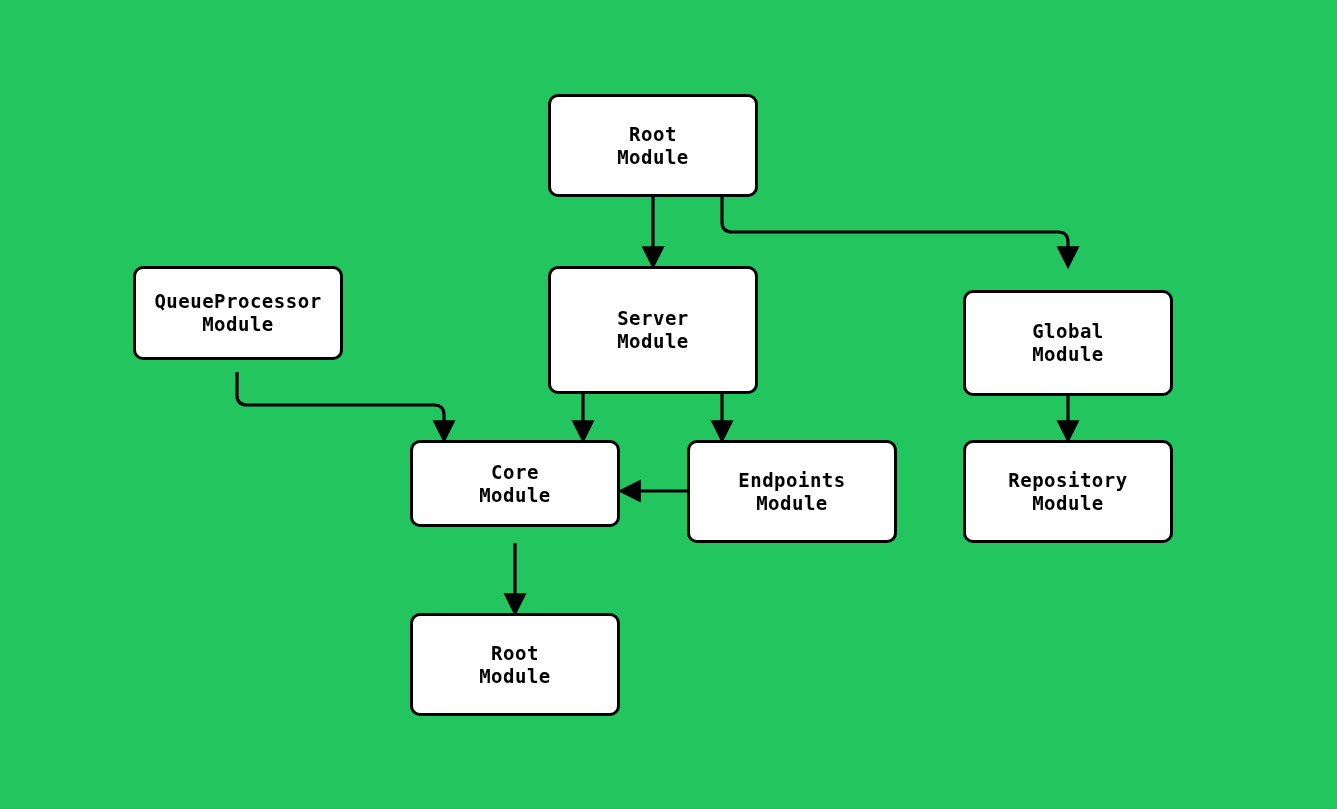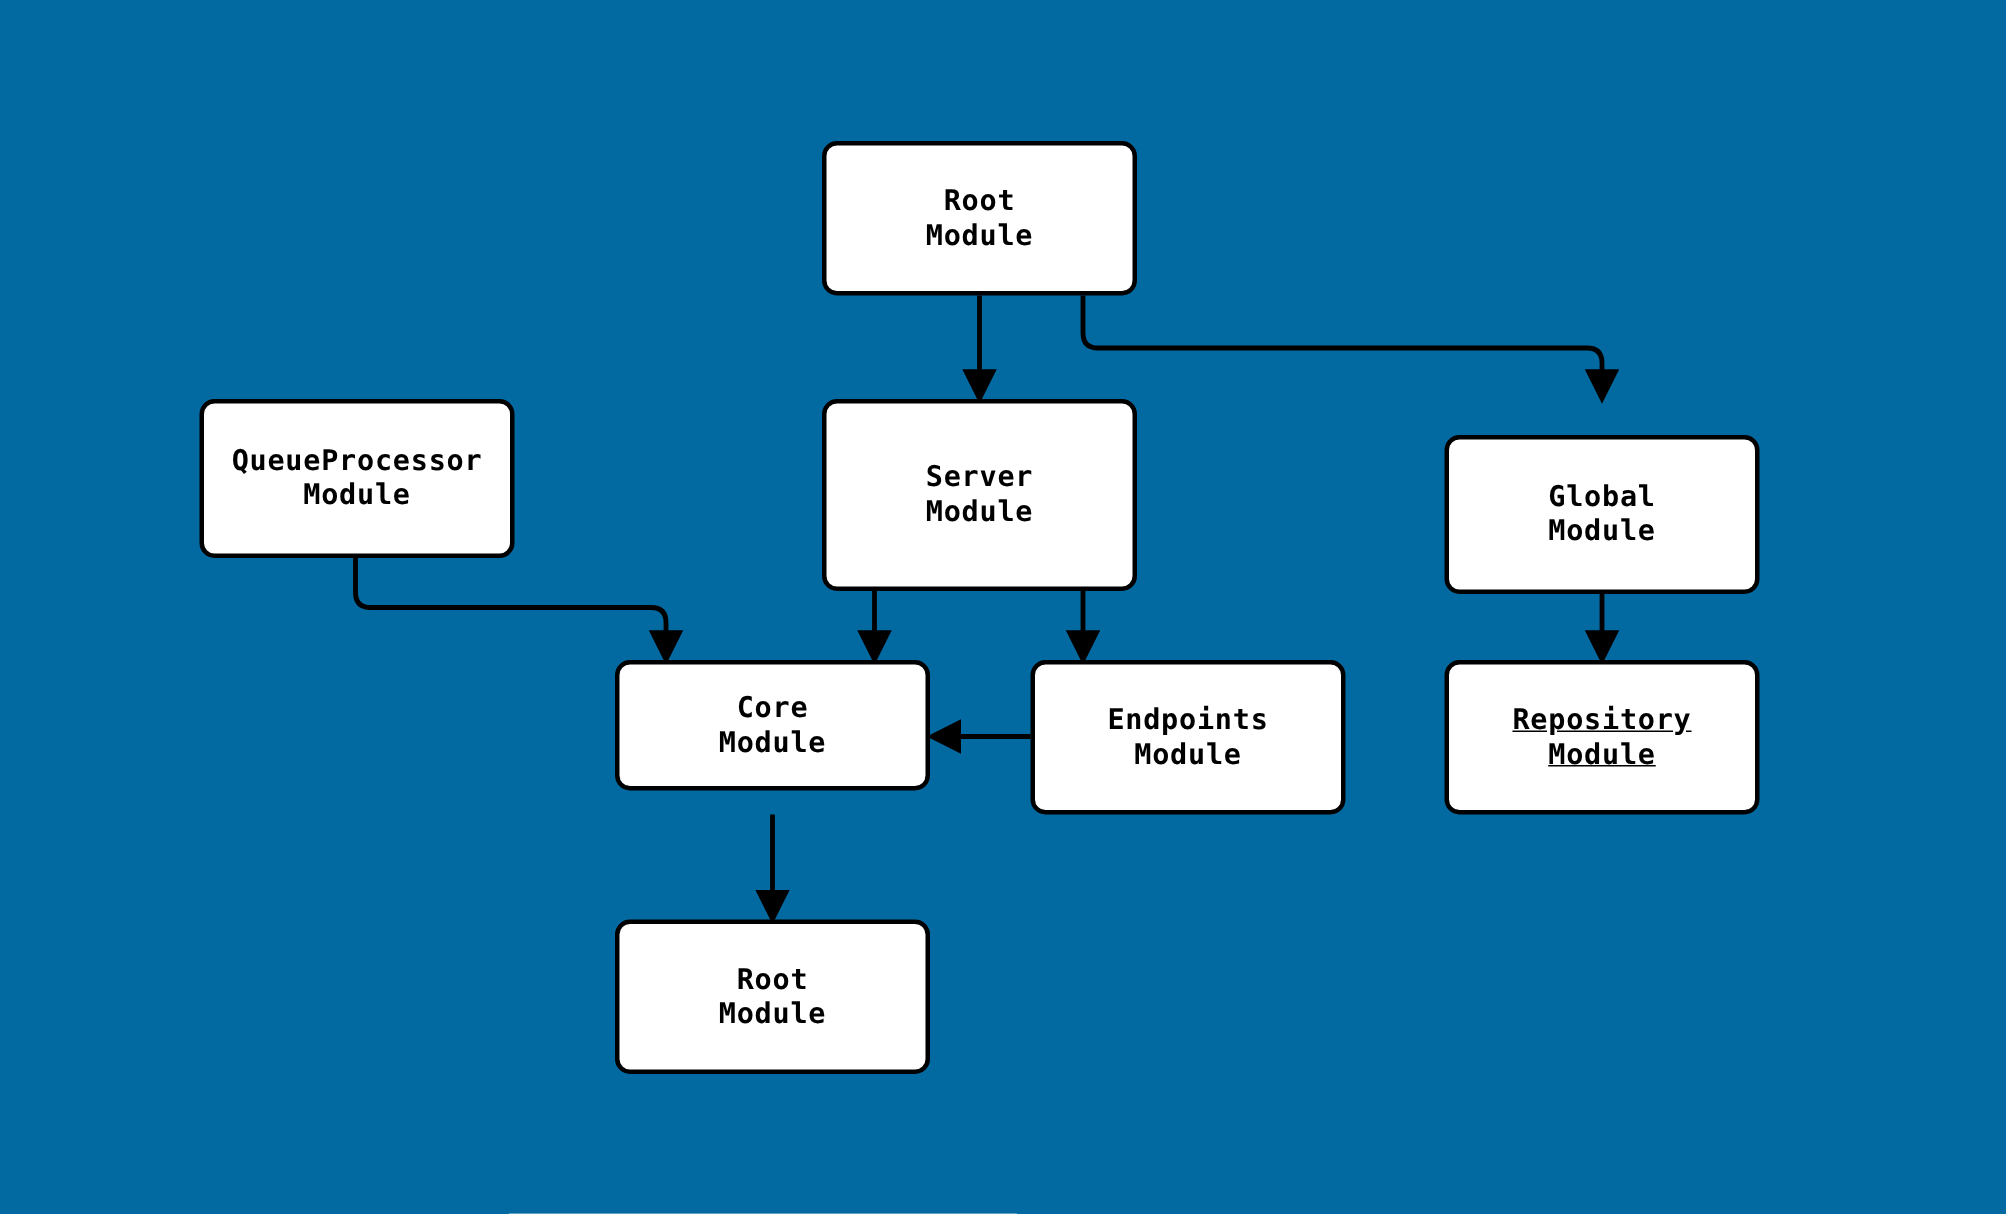--- a/index.html
+++ b/index.html
@@ -10,21 +10,21 @@
   body {
     width: 1337px;
     height: 809px;
     font-family: "DejaVu Sans Mono", monospace;
     overflow: hidden;
   }
   #canvas {
     position: relative;
     width: 1337px;
     height: 809px;
-    background: #0369a1;
+    background: #22c55e;
   }
   #edges {
     position: absolute;
     left: 0;
     top: 0;
     width: 1337px;
     height: 809px;
   }
   .node {
     position: absolute;
@@ -69,41 +69,41 @@
         <path d="M 1068 372 L 1068 424" marker-end="url(#arrowhead)" stroke="#000000"></path>
         <path d="M 515 543 L 515 597" marker-end="url(#arrowhead)" stroke="#000000"></path>
       </g>
   </svg>
 
   <div id="nodes-layer">
       <div class="node" style="left: 548px; top: 94px; width: 210px; height: 103px; border-color: rgb(0, 0, 0);">
         <div class="node-line">Root</div>
         <div class="node-line">Module</div>
       </div>
-      <div class="node" style="left: 133px; top: 266px; width: 210px; height: 106px; border-color: rgb(0, 0, 0);">
+      <div class="node" style="left: 133px; top: 266px; width: 210px; height: 94px; border-color: rgb(0, 0, 0);">
         <div class="node-line">QueueProcessor</div>
         <div class="node-line">Module</div>
       </div>
       <div class="node" style="left: 548px; top: 266px; width: 210px; height: 128px; border-color: rgb(0, 0, 0);">
         <div class="node-line">Server</div>
         <div class="node-line">Module</div>
       </div>
       <div class="node" style="left: 963px; top: 266px; width: 210px; height: 106px; border-color: rgb(0, 0, 0); margin-top: 24px;">
         <div class="node-line">Global</div>
         <div class="node-line">Module</div>
       </div>
       <div class="node" style="left: 410px; top: 440px; width: 210px; height: 87px; border-color: rgb(0, 0, 0); justify-content: center;">
         <div class="node-line">Core</div>
         <div class="node-line">Module</div>
       </div>
       <div class="node" style="left: 687px; top: 440px; width: 210px; height: 103px; border-color: rgb(0, 0, 0);">
         <div class="node-line">Endpoints</div>
         <div class="node-line">Module</div>
       </div>
-      <div class="node" style="left: 963px; top: 440px; width: 210px; height: 103px; border-color: rgb(0, 0, 0); text-decoration: underline;">
+      <div class="node" style="left: 963px; top: 440px; width: 210px; height: 103px; border-color: rgb(0, 0, 0);">
         <div class="node-line">Repository</div>
         <div class="node-line">Module</div>
       </div>
       <div class="node" style="left: 410px; top: 613px; width: 210px; height: 103px; border-color: rgb(0, 0, 0);">
         <div class="node-line">Root</div>
         <div class="node-line">Module</div>
       </div>
     </div>
 
 </div>

